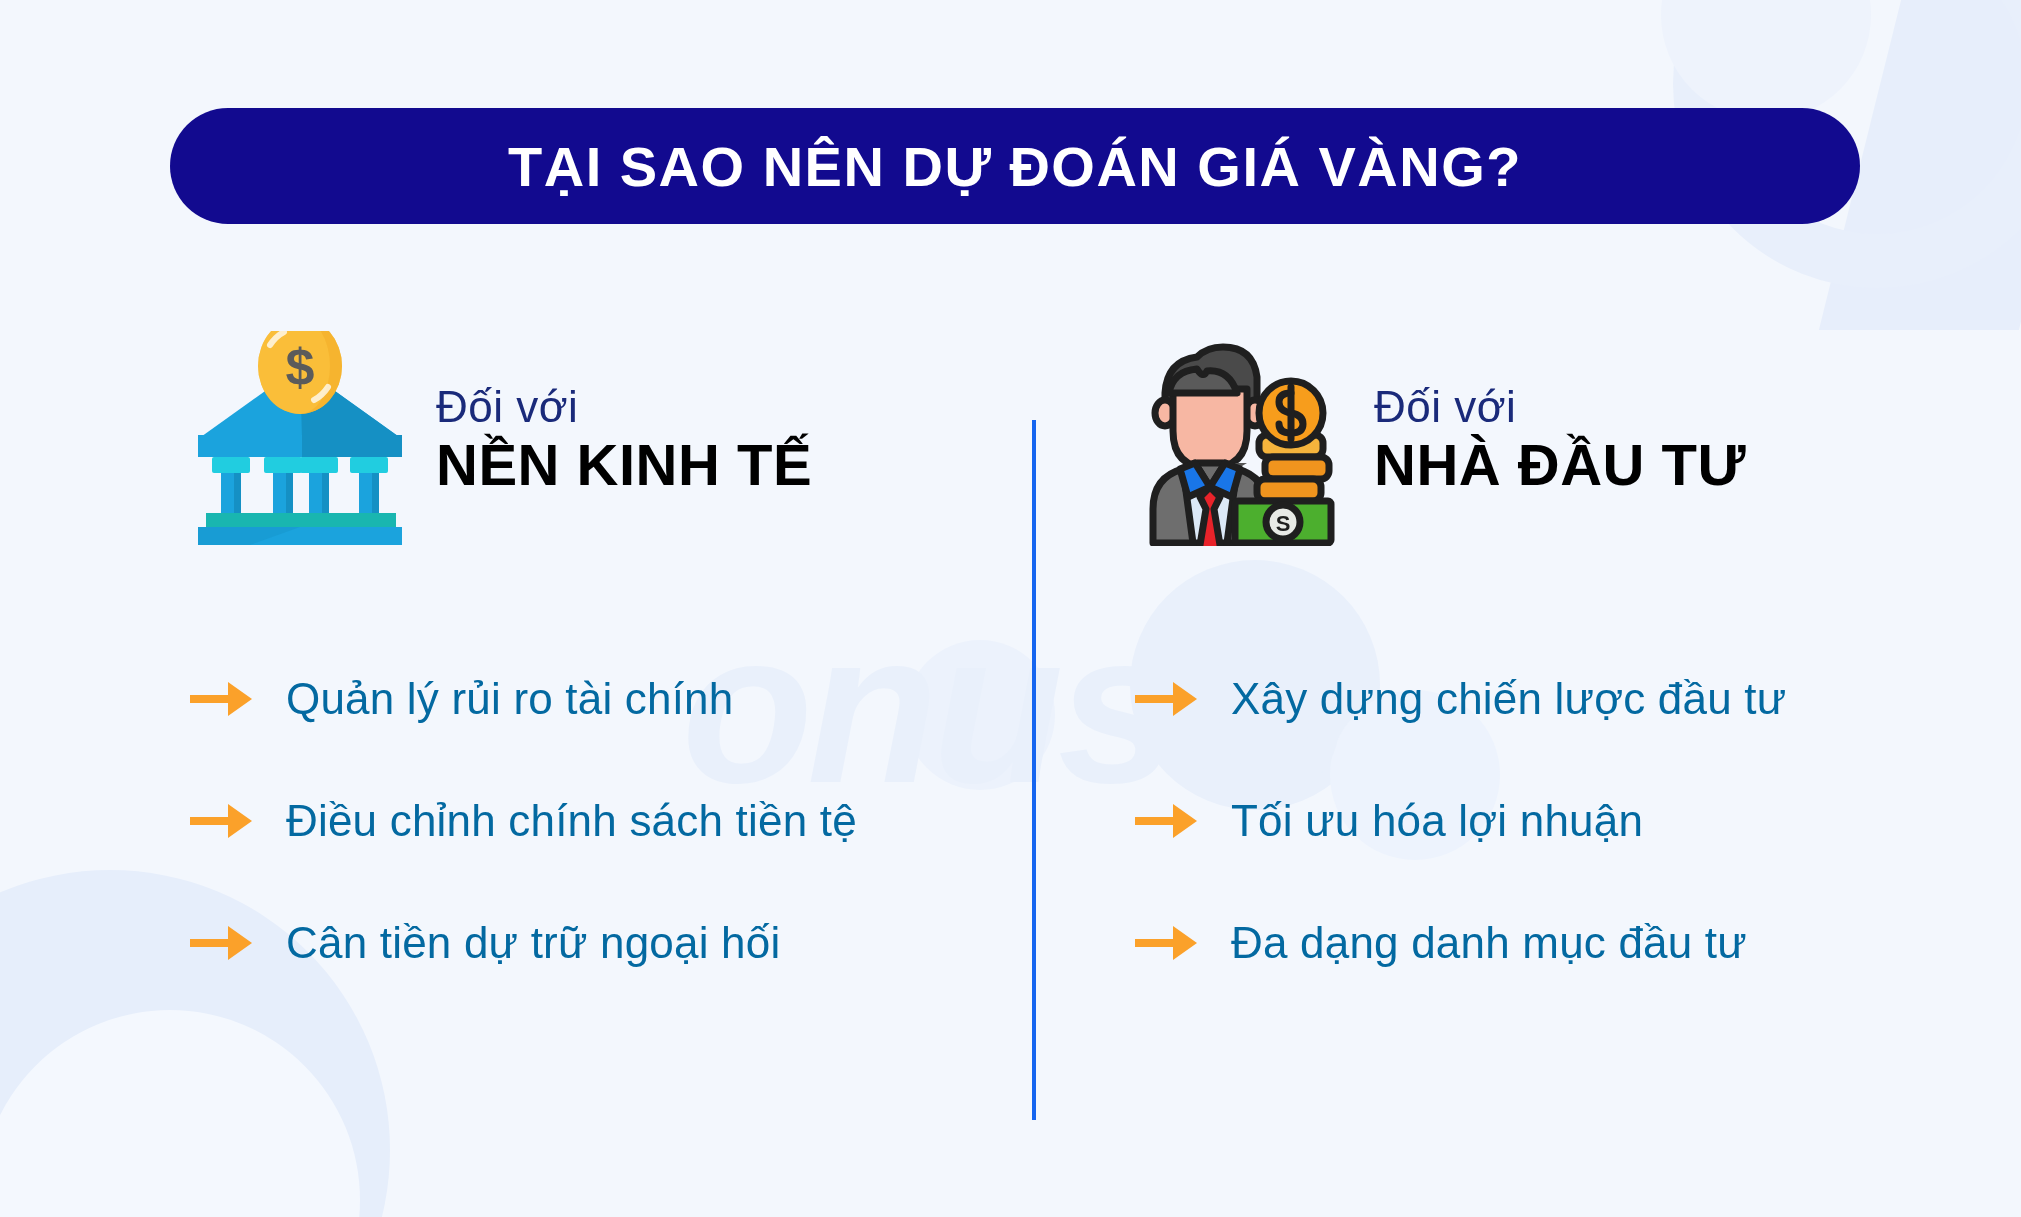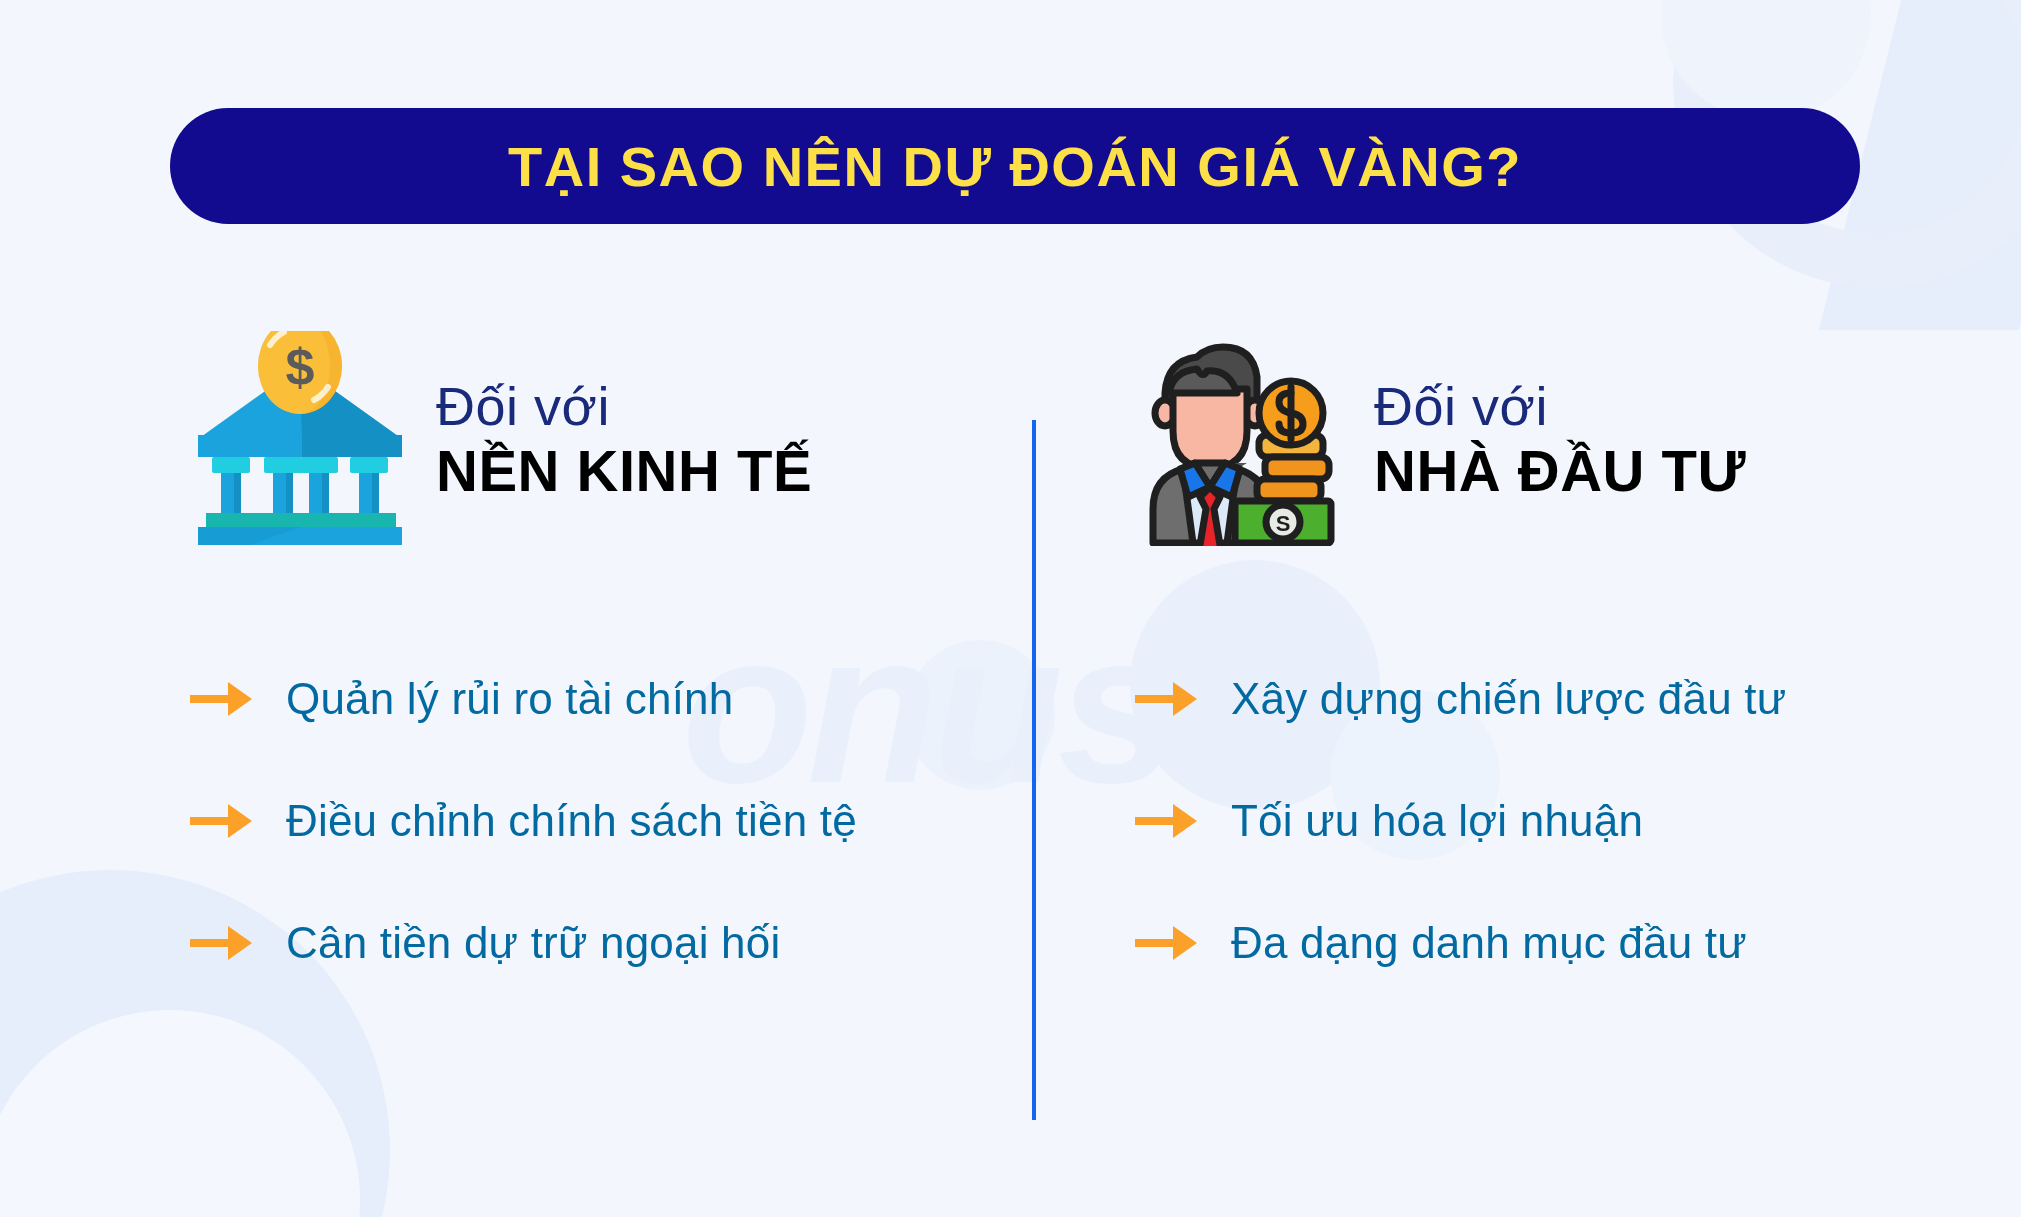--- a/index.html
+++ b/index.html
@@ -42,40 +42,40 @@
     box-sizing:border-box;
   }
 
   
   .banner{
     position:absolute;left:170px;top:108px;width:1690px;height:116px;
     background:#120a8f;border-radius:58px;
     display:flex;align-items:center;justify-content:center;
   }
   .banner-text{
-    color:#fde047;font-size:56px;font-weight:700;letter-spacing:1.5px;
+    color:#ffffff;font-size:56px;font-weight:700;letter-spacing:1.5px;
     white-space:nowrap;
   }
 
   
   .columns{position:absolute;left:0;top:300px;width:2021px;height:860px;}
   .divider{
     position:absolute;left:1032px;top:120px;width:4px;height:700px;
     background:#1565f0;
   }
   .col{position:absolute;top:0;}
   .col-left{left:190px;width:820px;}
   .col-right{left:1135px;width:830px;}
 
   .head-row{display:flex;align-items:center;gap:26px;height:280px;}
   .col-right .head-row{gap:24px;}
   .icon-box{flex:0 0 auto;}
   .head-text{line-height:1.14;}
   .head-line1{
-    font-size:54px;font-weight:300;color:#1a2a7a;letter-spacing:.5px;
+    font-size:44px;font-weight:300;color:#1a2a7a;letter-spacing:.5px;
   }
   .head-line2{
     font-size:58px;font-weight:700;color:#000000;letter-spacing:.5px;
     white-space:nowrap;
   }
 
   
   .bullets{margin-top:58px;}
   .bullet{display:flex;align-items:center;gap:34px;height:122px;}
   .arrow{flex:0 0 auto;width:62px;height:34px;position:relative;}

